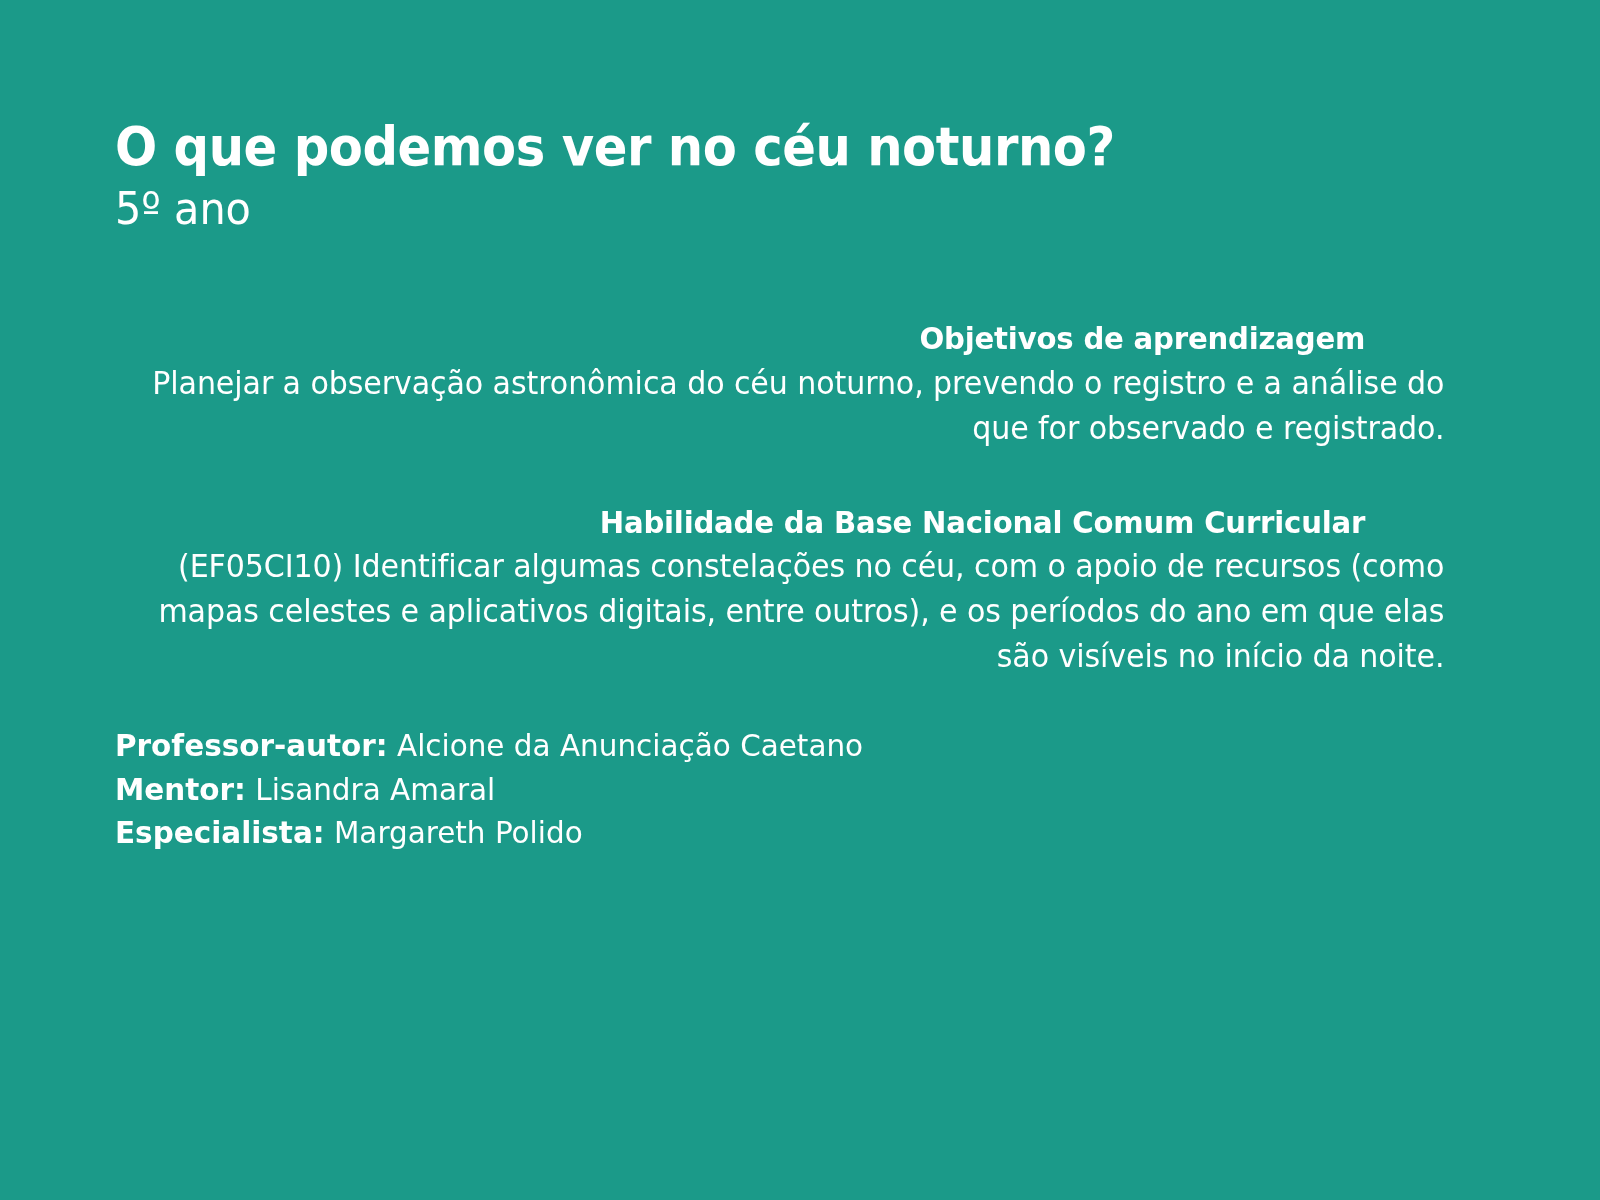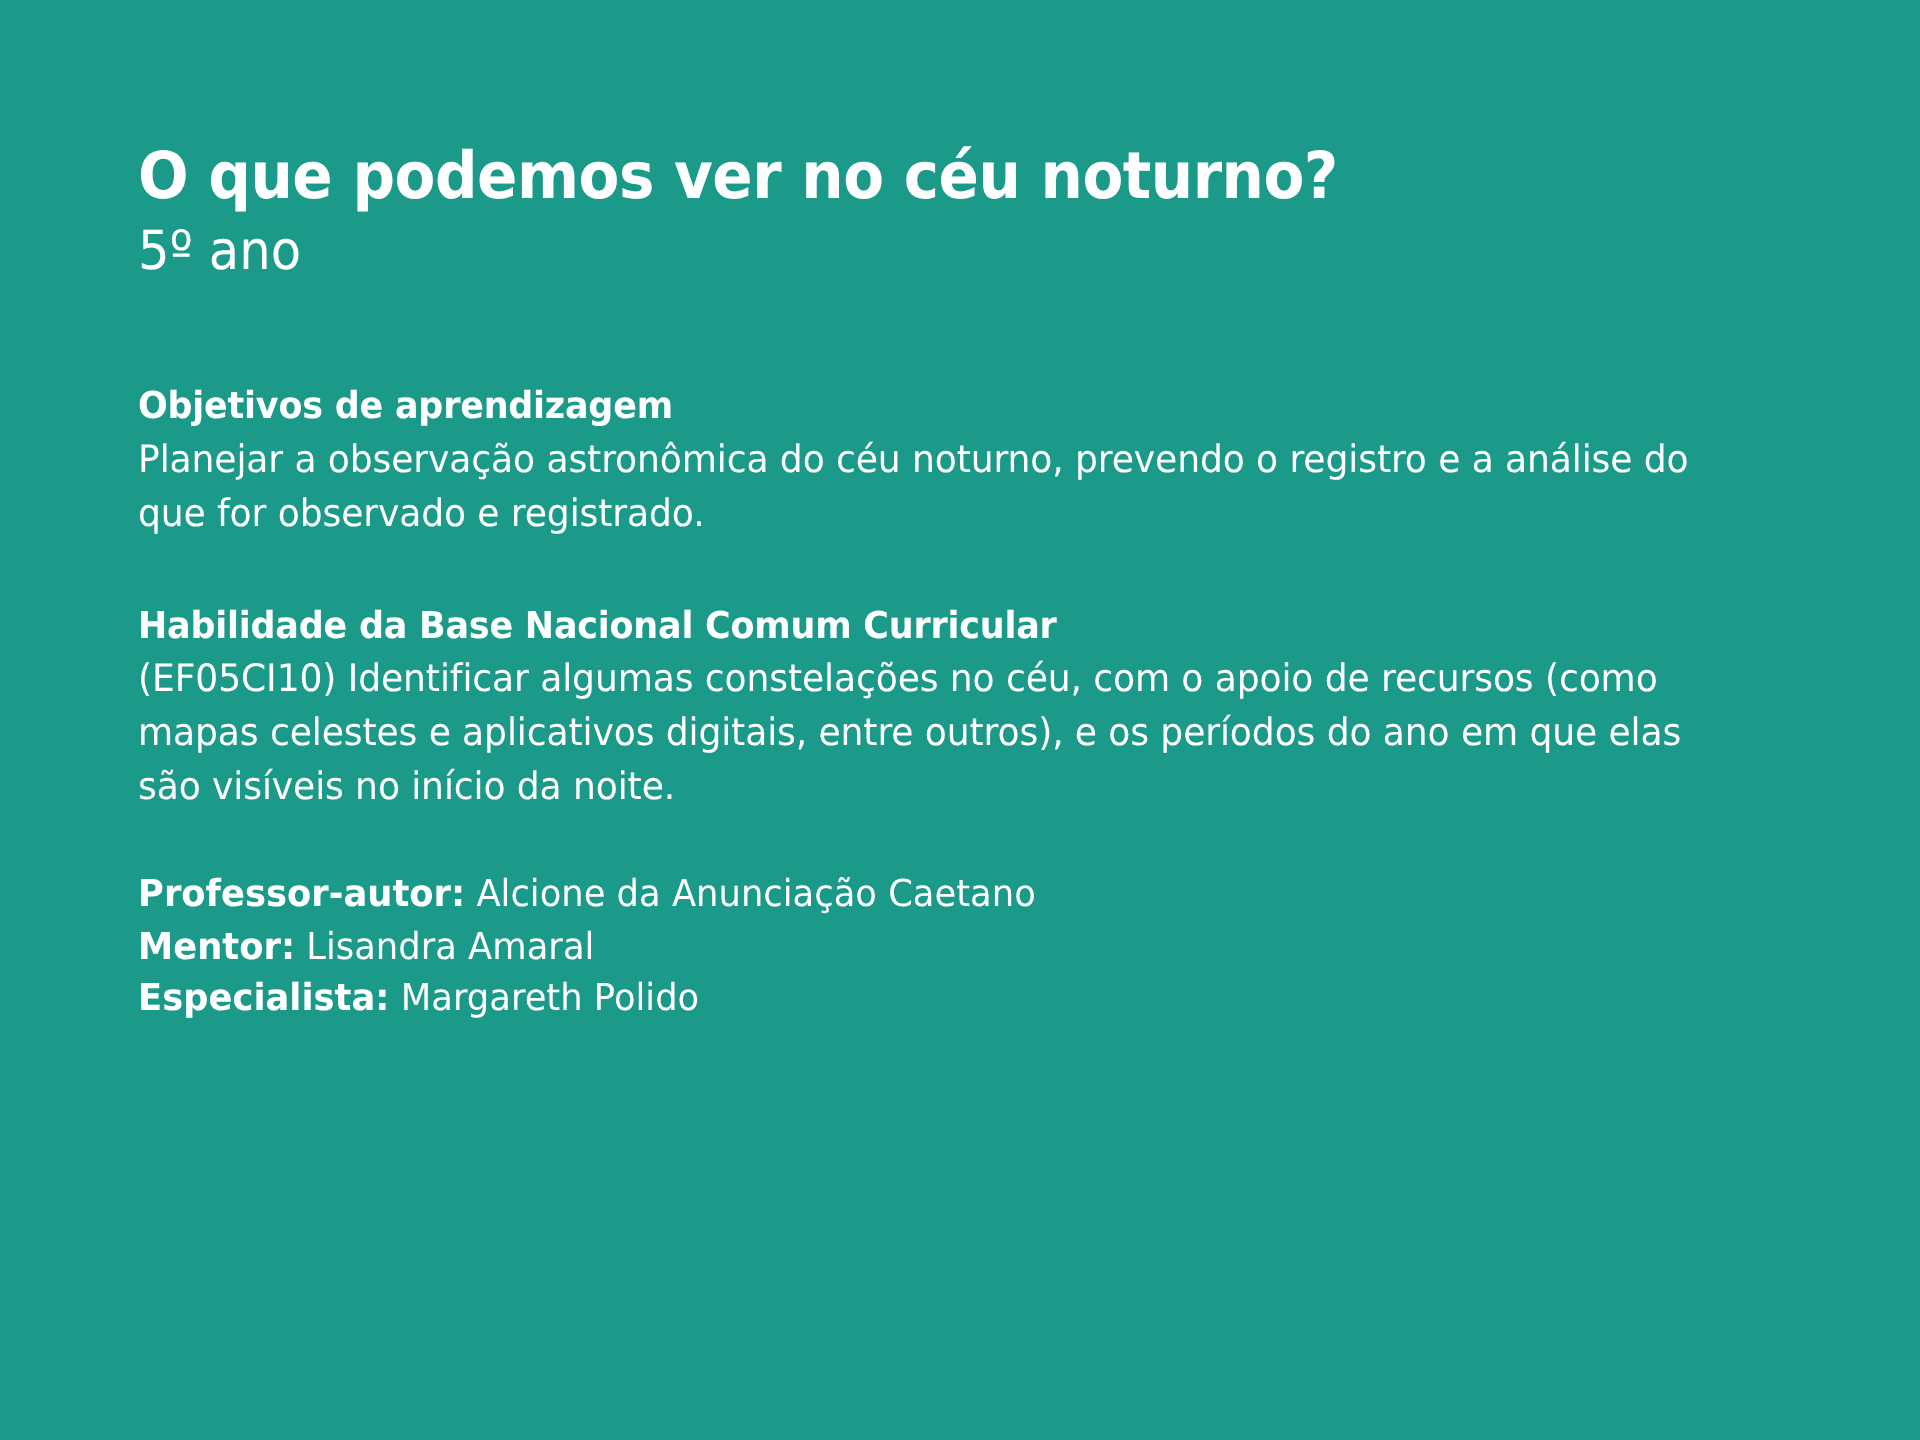--- a/index.html
+++ b/index.html
@@ -49,20 +49,21 @@
     line-height: 1.25;
     margin: 6px 0 0 0;
     color: #ffffff;
     transform: scaleX(0.92);
     transform-origin: left center;
   }
 
   
   .section {
     margin-top: 82px;
+    text-align: right;
   }
   .section.second {
     margin-top: 52px;
   }
   .section-heading {
     font-family: "DejaVu Sans", sans-serif;
     font-weight: bold;
     font-size: 31px;
     line-height: 1.28;
     margin: 0 0 2px 0;

